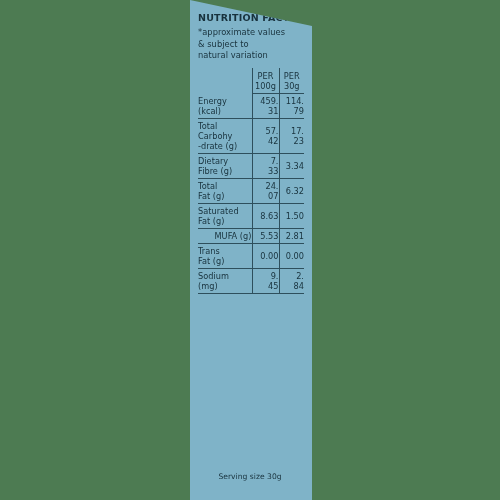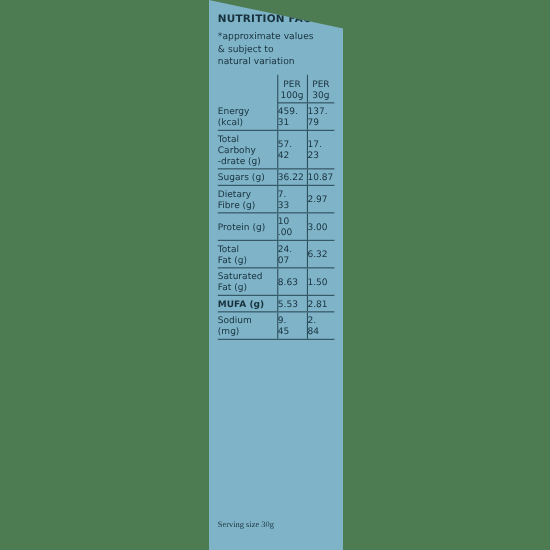--- a/index.html
+++ b/index.html
@@ -76,21 +76,21 @@
   col.c-label { width: 54px; }
   col.c-v1    { width: 27px; }
   col.c-v2    { width: 25px; }
 
   td.lbl {
     padding-left: 3px;
     padding-right: 2px;
     margin-top: 42px;
   }
   td.v {
-    text-align: left;
+    text-align: right;
     border-left: 1px solid #2e4f5c;
     padding-left: 1px;
     padding-right: 1px;
   }
 
   
   tr.head td {
     border-bottom: 1px solid #2e4f5c;
     padding-top: 3px;
     padding-bottom: 2px;
@@ -100,37 +100,36 @@
   }
   tr.head td.lbl {
     border-bottom: none;
   }
   
   tr.head td.blank {
     border-bottom: none;
     border-left: none;
   }
 
-  tr.bold td.lbl { font-weight: bold; }
+  tr.bold td.lbl { font-weight: normal; text-align: right; }
 
   
   .wrap { white-space: pre-line; }
 
   
   .serving {
     position: absolute;
     left: 0;
     width: 106px;
     top: 472px;
-    text-align: left;
+    text-align: center;
     font-size: 7.6px;
     padding-right: 2px;
     box-sizing: border-box;
     letter-spacing: 0.02px;
-    font-family: Liberation Serif, serif;
   }
 </style>
 </head>
 <body>
 
 <div id="label-card">
   <div id="label-inner">
 
     <div class="header-block">
       <div class="nf-title">NUTRITION FACTS</div>
@@ -151,67 +150,62 @@
           <td class="v wrap">PER
 100g</td>
           <td class="v wrap">PER
 30g</td>
         </tr>
       <tr>
             <td class="lbl wrap">Energy
 (kcal)</td>
             <td class="v wrap">459.
 31</td>
-            <td class="v wrap">137.
+            <td class="v wrap">114.
 79</td>
           </tr>
           <tr>
             <td class="lbl wrap">Total
 Carbohy
 -drate (g)</td>
             <td class="v wrap">57.
 42</td>
             <td class="v wrap">17.
 23</td>
           </tr>
           <tr>
-            <td class="lbl wrap">Sugars (g)</td>
-            <td class="v wrap">36.22</td>
-            <td class="v wrap">10.87</td>
-          </tr>
-          <tr>
             <td class="lbl wrap">Dietary
 Fibre (g)</td>
             <td class="v wrap">7.
 33</td>
-            <td class="v wrap">2.97</td>
-          </tr>
-          <tr>
-            <td class="lbl wrap">Protein (g)</td>
-            <td class="v wrap">10
-.00</td>
-            <td class="v wrap">3.00</td>
+            <td class="v wrap">3.34</td>
           </tr>
           <tr>
             <td class="lbl wrap">Total
 Fat (g)</td>
             <td class="v wrap">24.
 07</td>
             <td class="v wrap">6.32</td>
           </tr>
           <tr>
             <td class="lbl wrap">Saturated
 Fat (g)</td>
             <td class="v wrap">8.63</td>
             <td class="v wrap">1.50</td>
           </tr>
           <tr class="bold">
             <td class="lbl wrap">MUFA (g)</td>
             <td class="v wrap">5.53</td>
             <td class="v wrap">2.81</td>
+          </tr>
+          <tr>
+            <td class="lbl wrap">Trans
+Fat (g)</td>
+            <td class="v wrap">0.00</td>
+            <td class="v wrap">0.00</td>
           </tr>
           <tr>
             <td class="lbl wrap">Sodium
 (mg)</td>
             <td class="v wrap">9.
 45</td>
             <td class="v wrap">2.
 84</td>
           </tr>
         </tbody>

